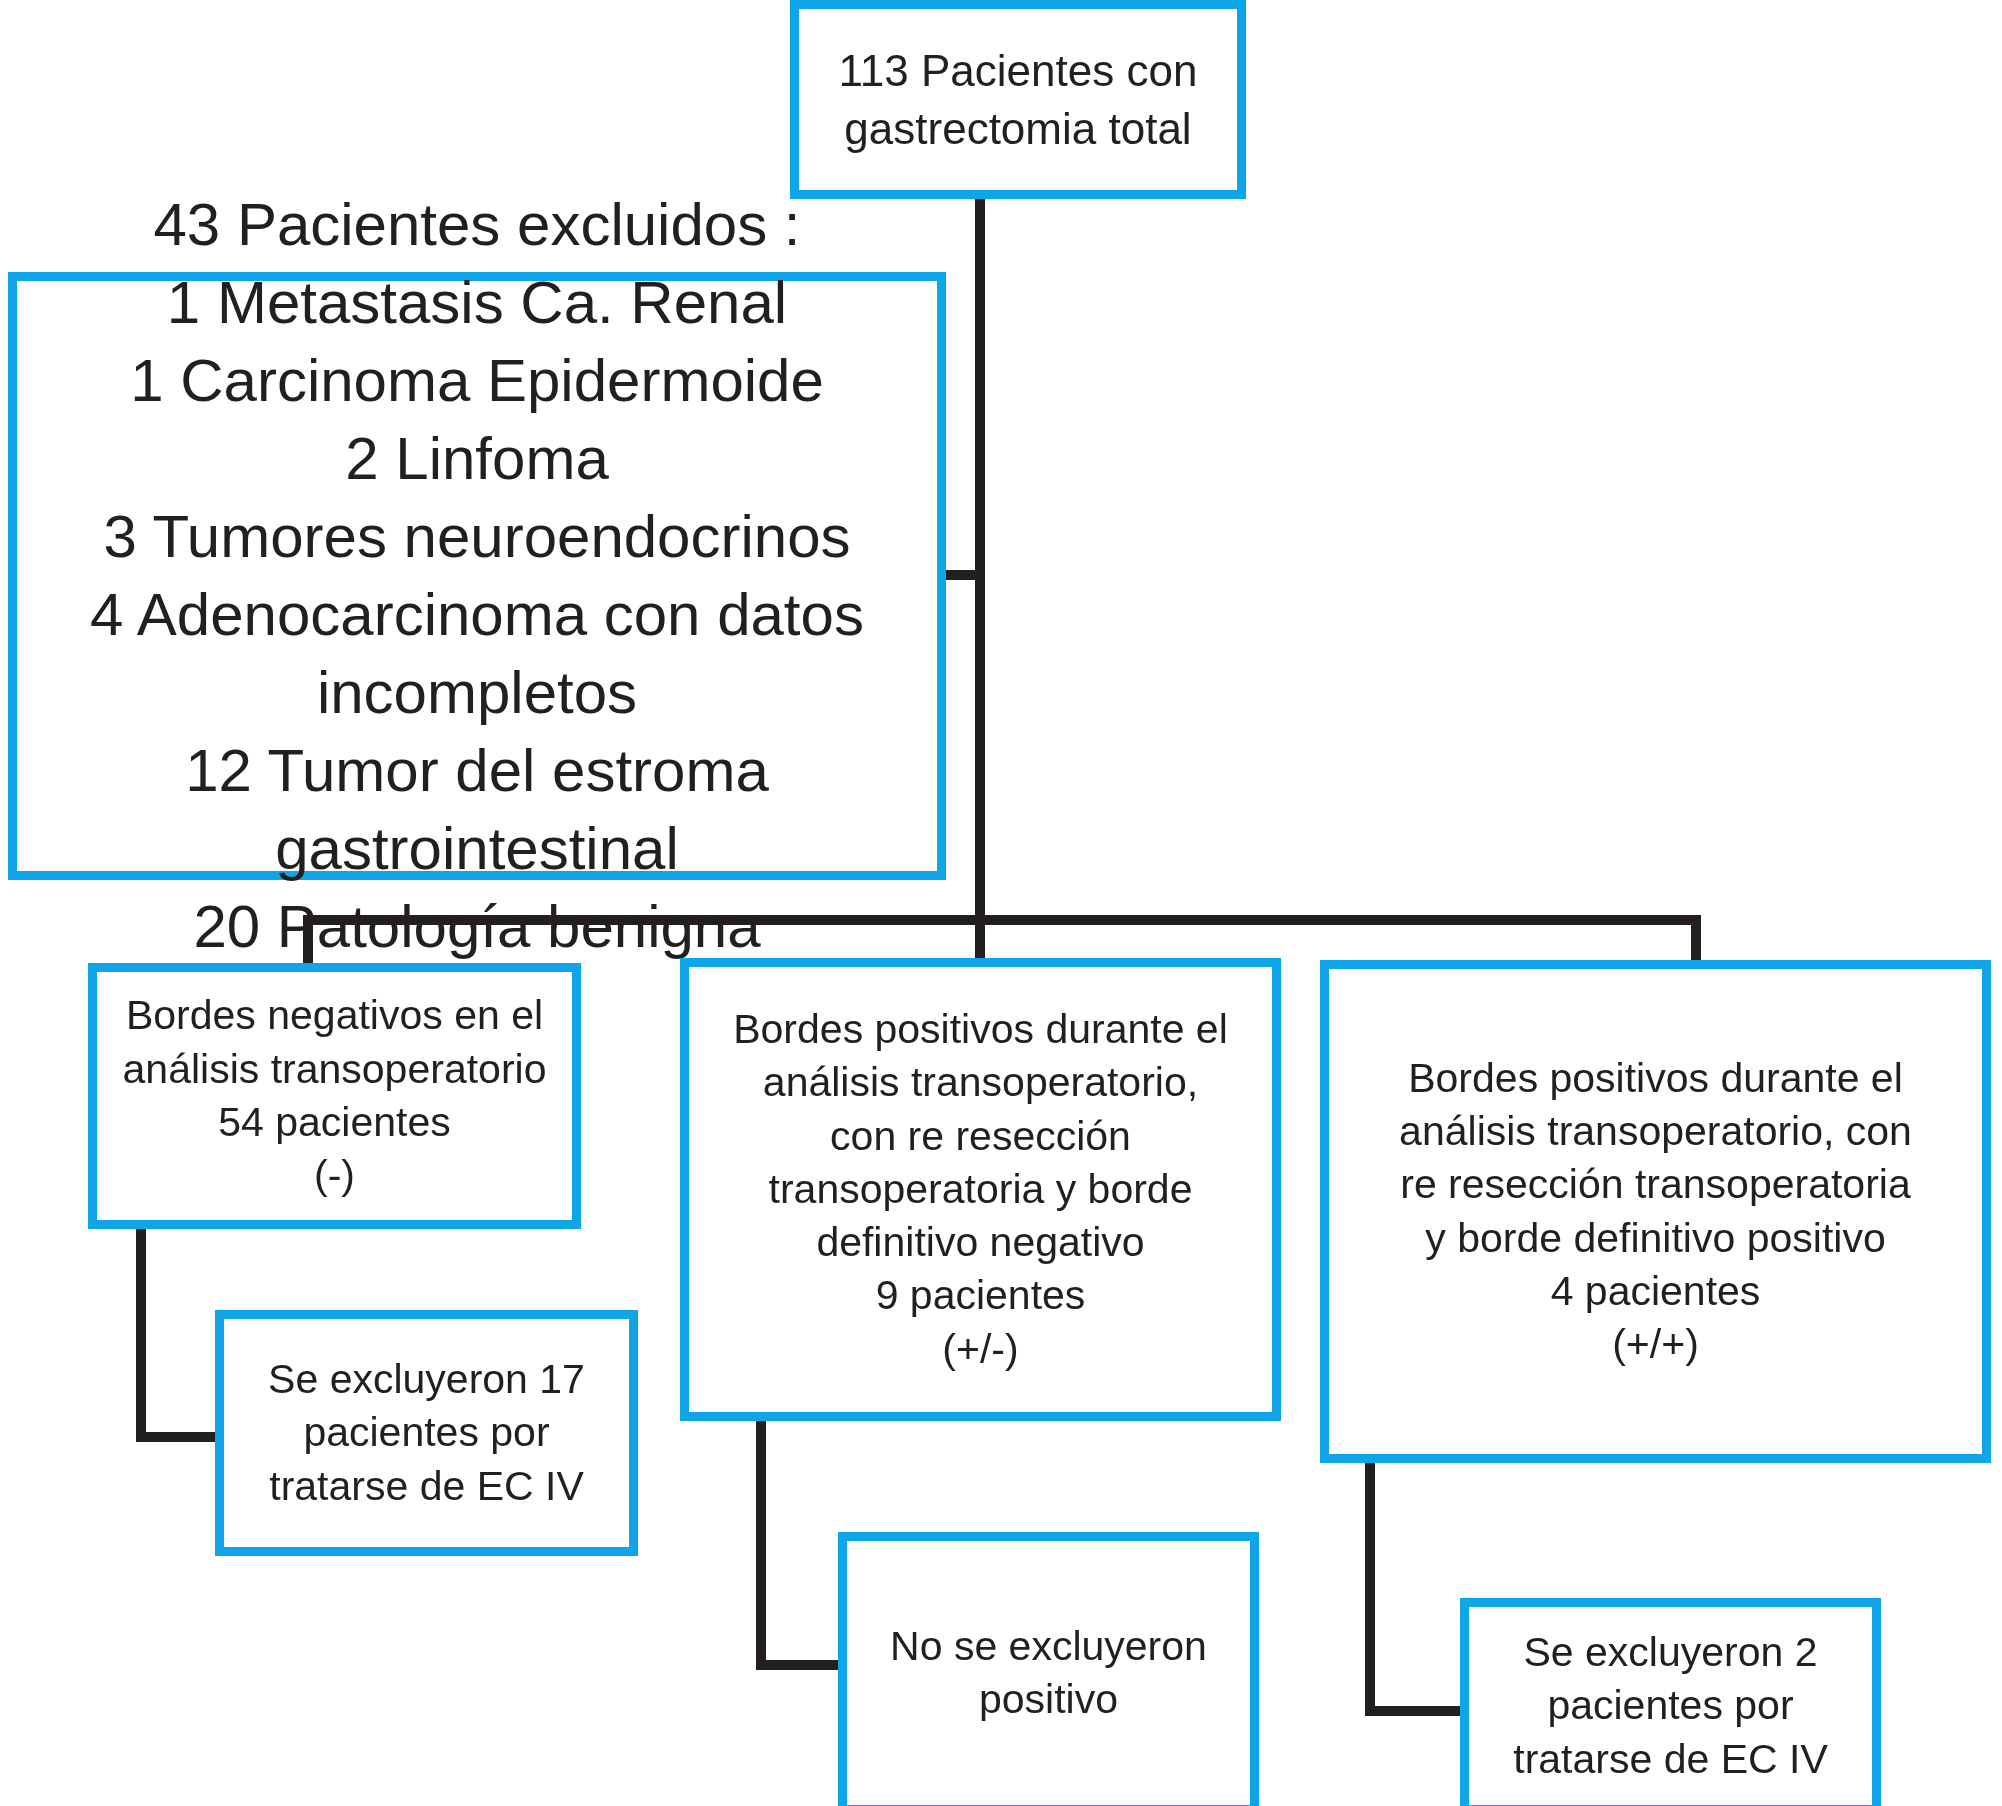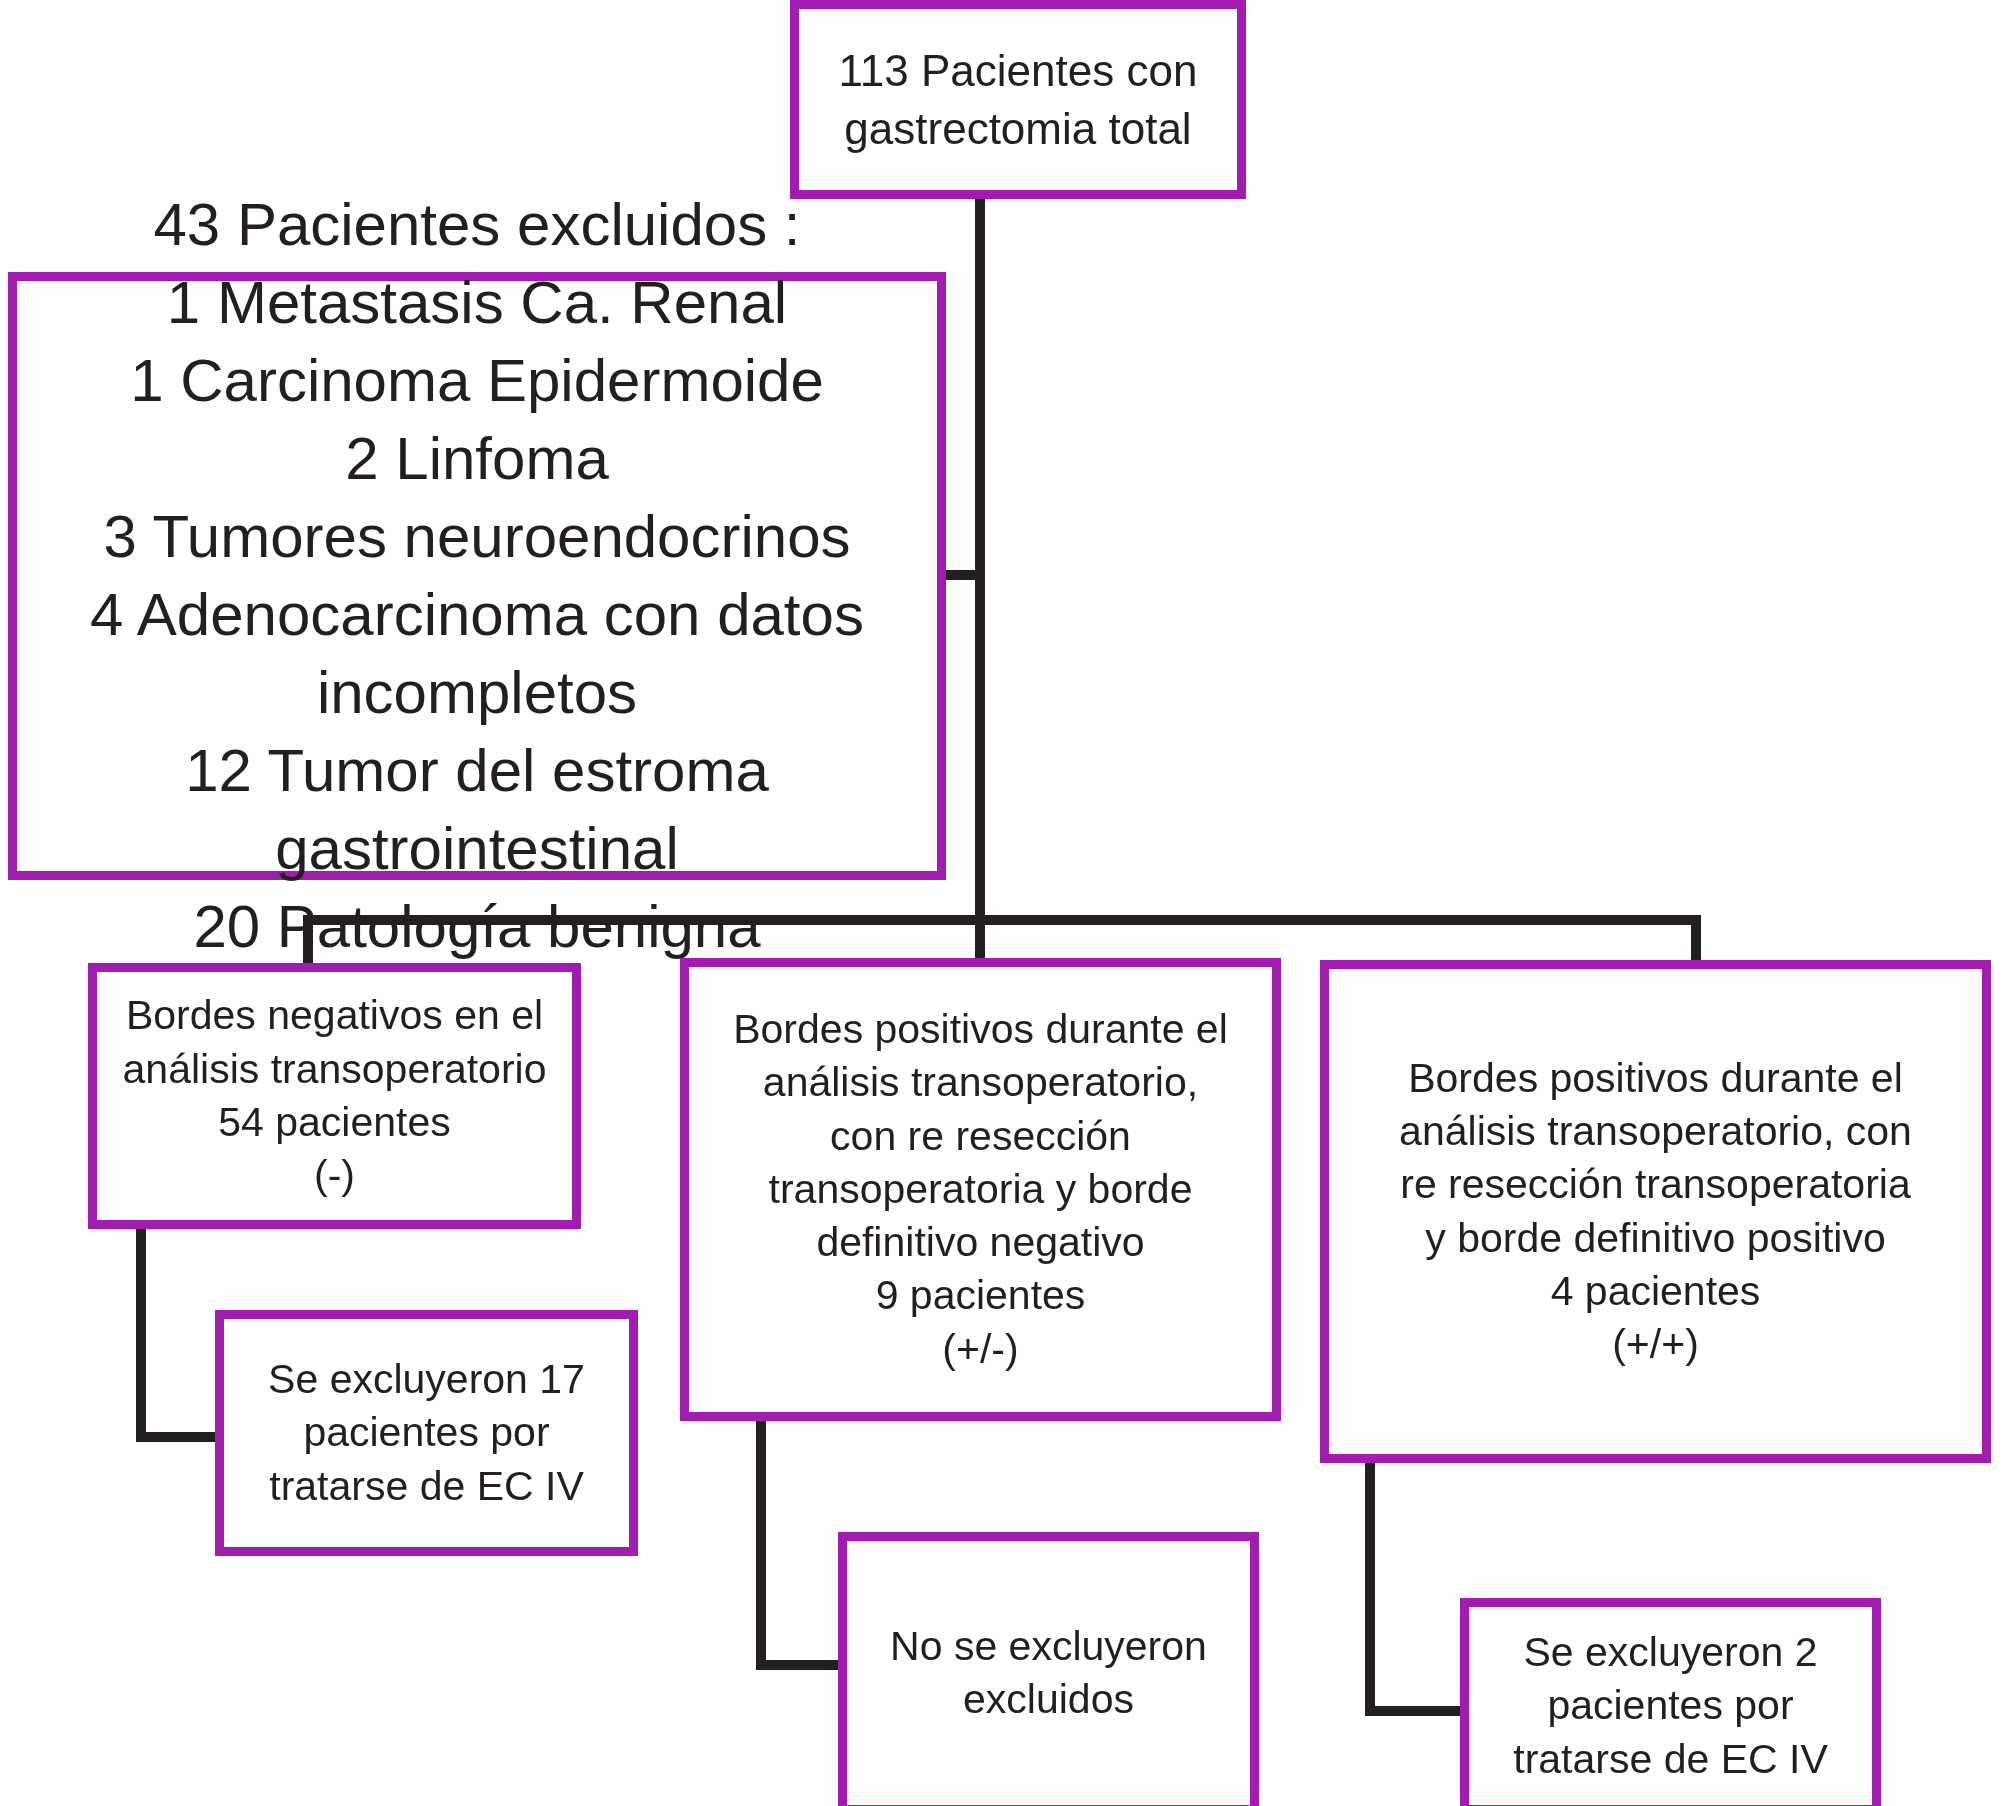--- a/index.html
+++ b/index.html
@@ -13,21 +13,21 @@
     width: 2002px;
     height: 1806px;
     background: #ffffff;
     overflow: hidden;
     font-family: "Liberation Sans", sans-serif;
     color: #231f20;
   }
   .node {
     position: absolute;
     box-sizing: border-box;
-    border: 9px solid #a21caf;
+    border: 9px solid #0ea5e9;
     background: #ffffff;
     display: flex;
     align-items: center;
     justify-content: flex-start;
     text-align: center;
     z-index: 5;
   }
   .node .txt {
     display: block;
     width: 100%;
@@ -135,21 +135,21 @@
   </div>
 
   <div class="node" id="node-exc17">
     <span class="txt">Se excluyeron 17
 pacientes por
 tratarse de EC IV</span>
   </div>
 
   <div class="node" id="node-noexc">
     <span class="txt">No se excluyeron
-excluidos</span>
+positivo</span>
   </div>
 
   <div class="node" id="node-exc2">
     <span class="txt">Se excluyeron 2
 pacientes por
 tratarse de EC IV</span>
   </div>
 
 </div>
 

